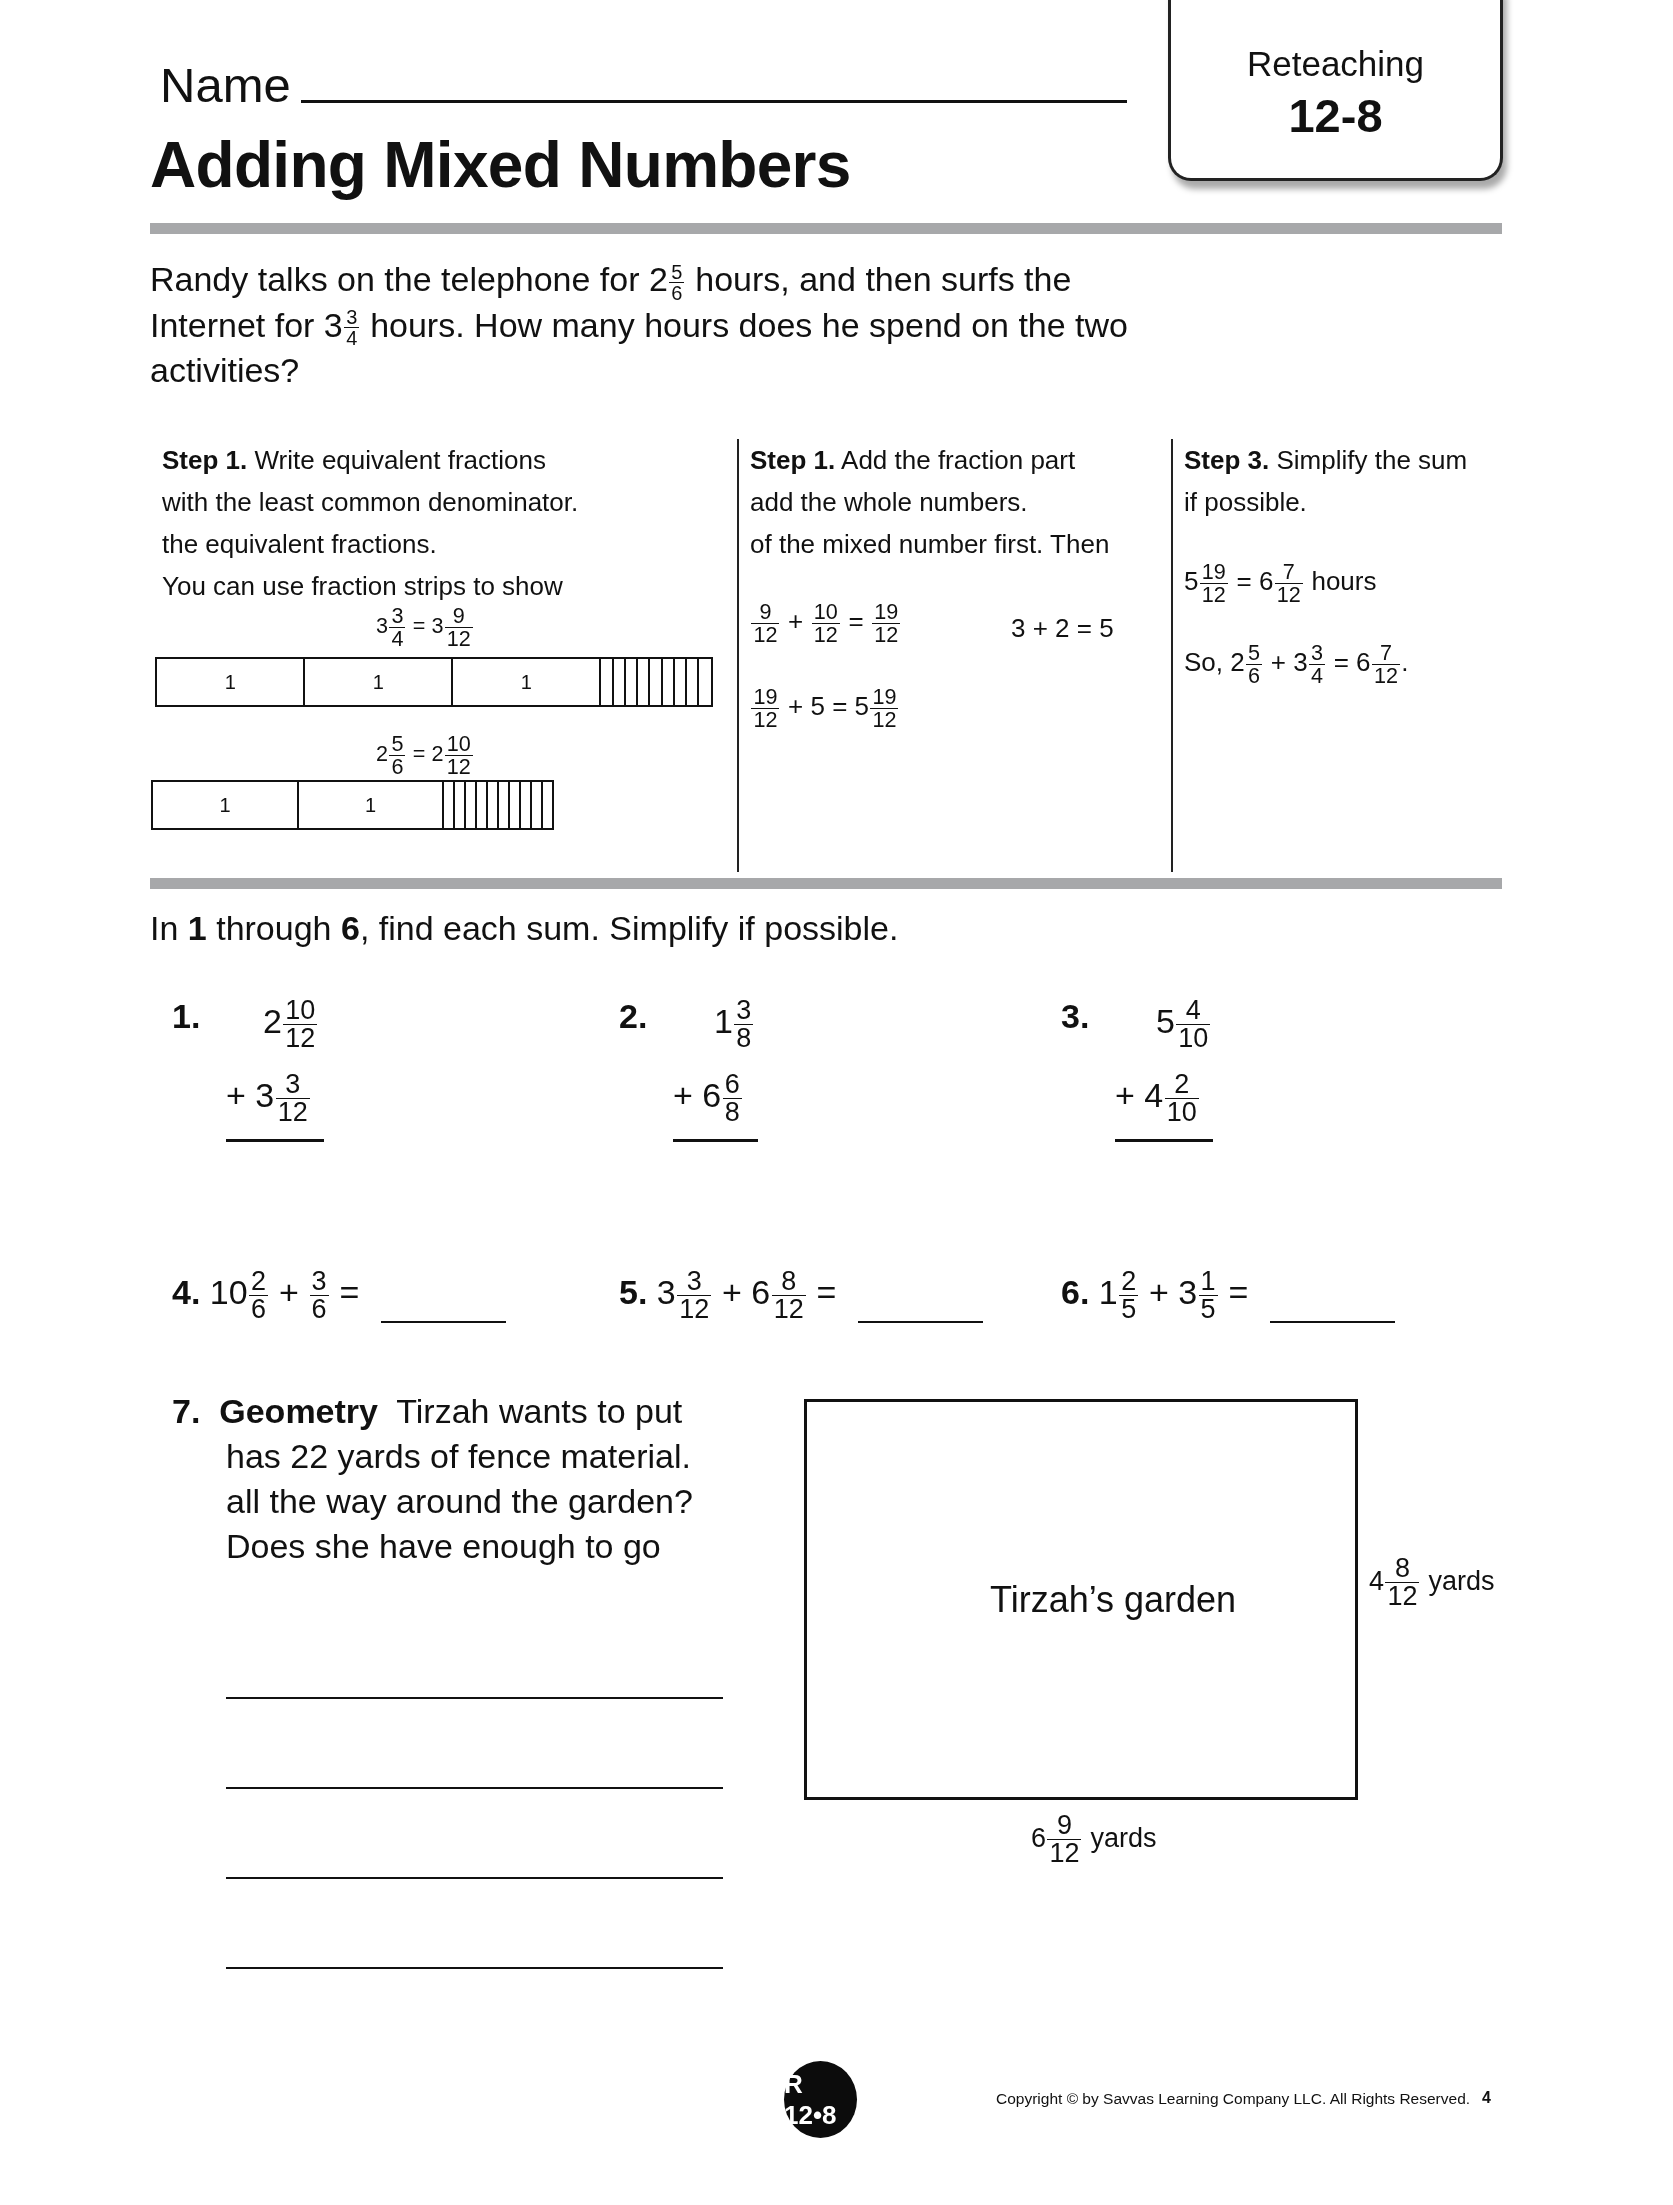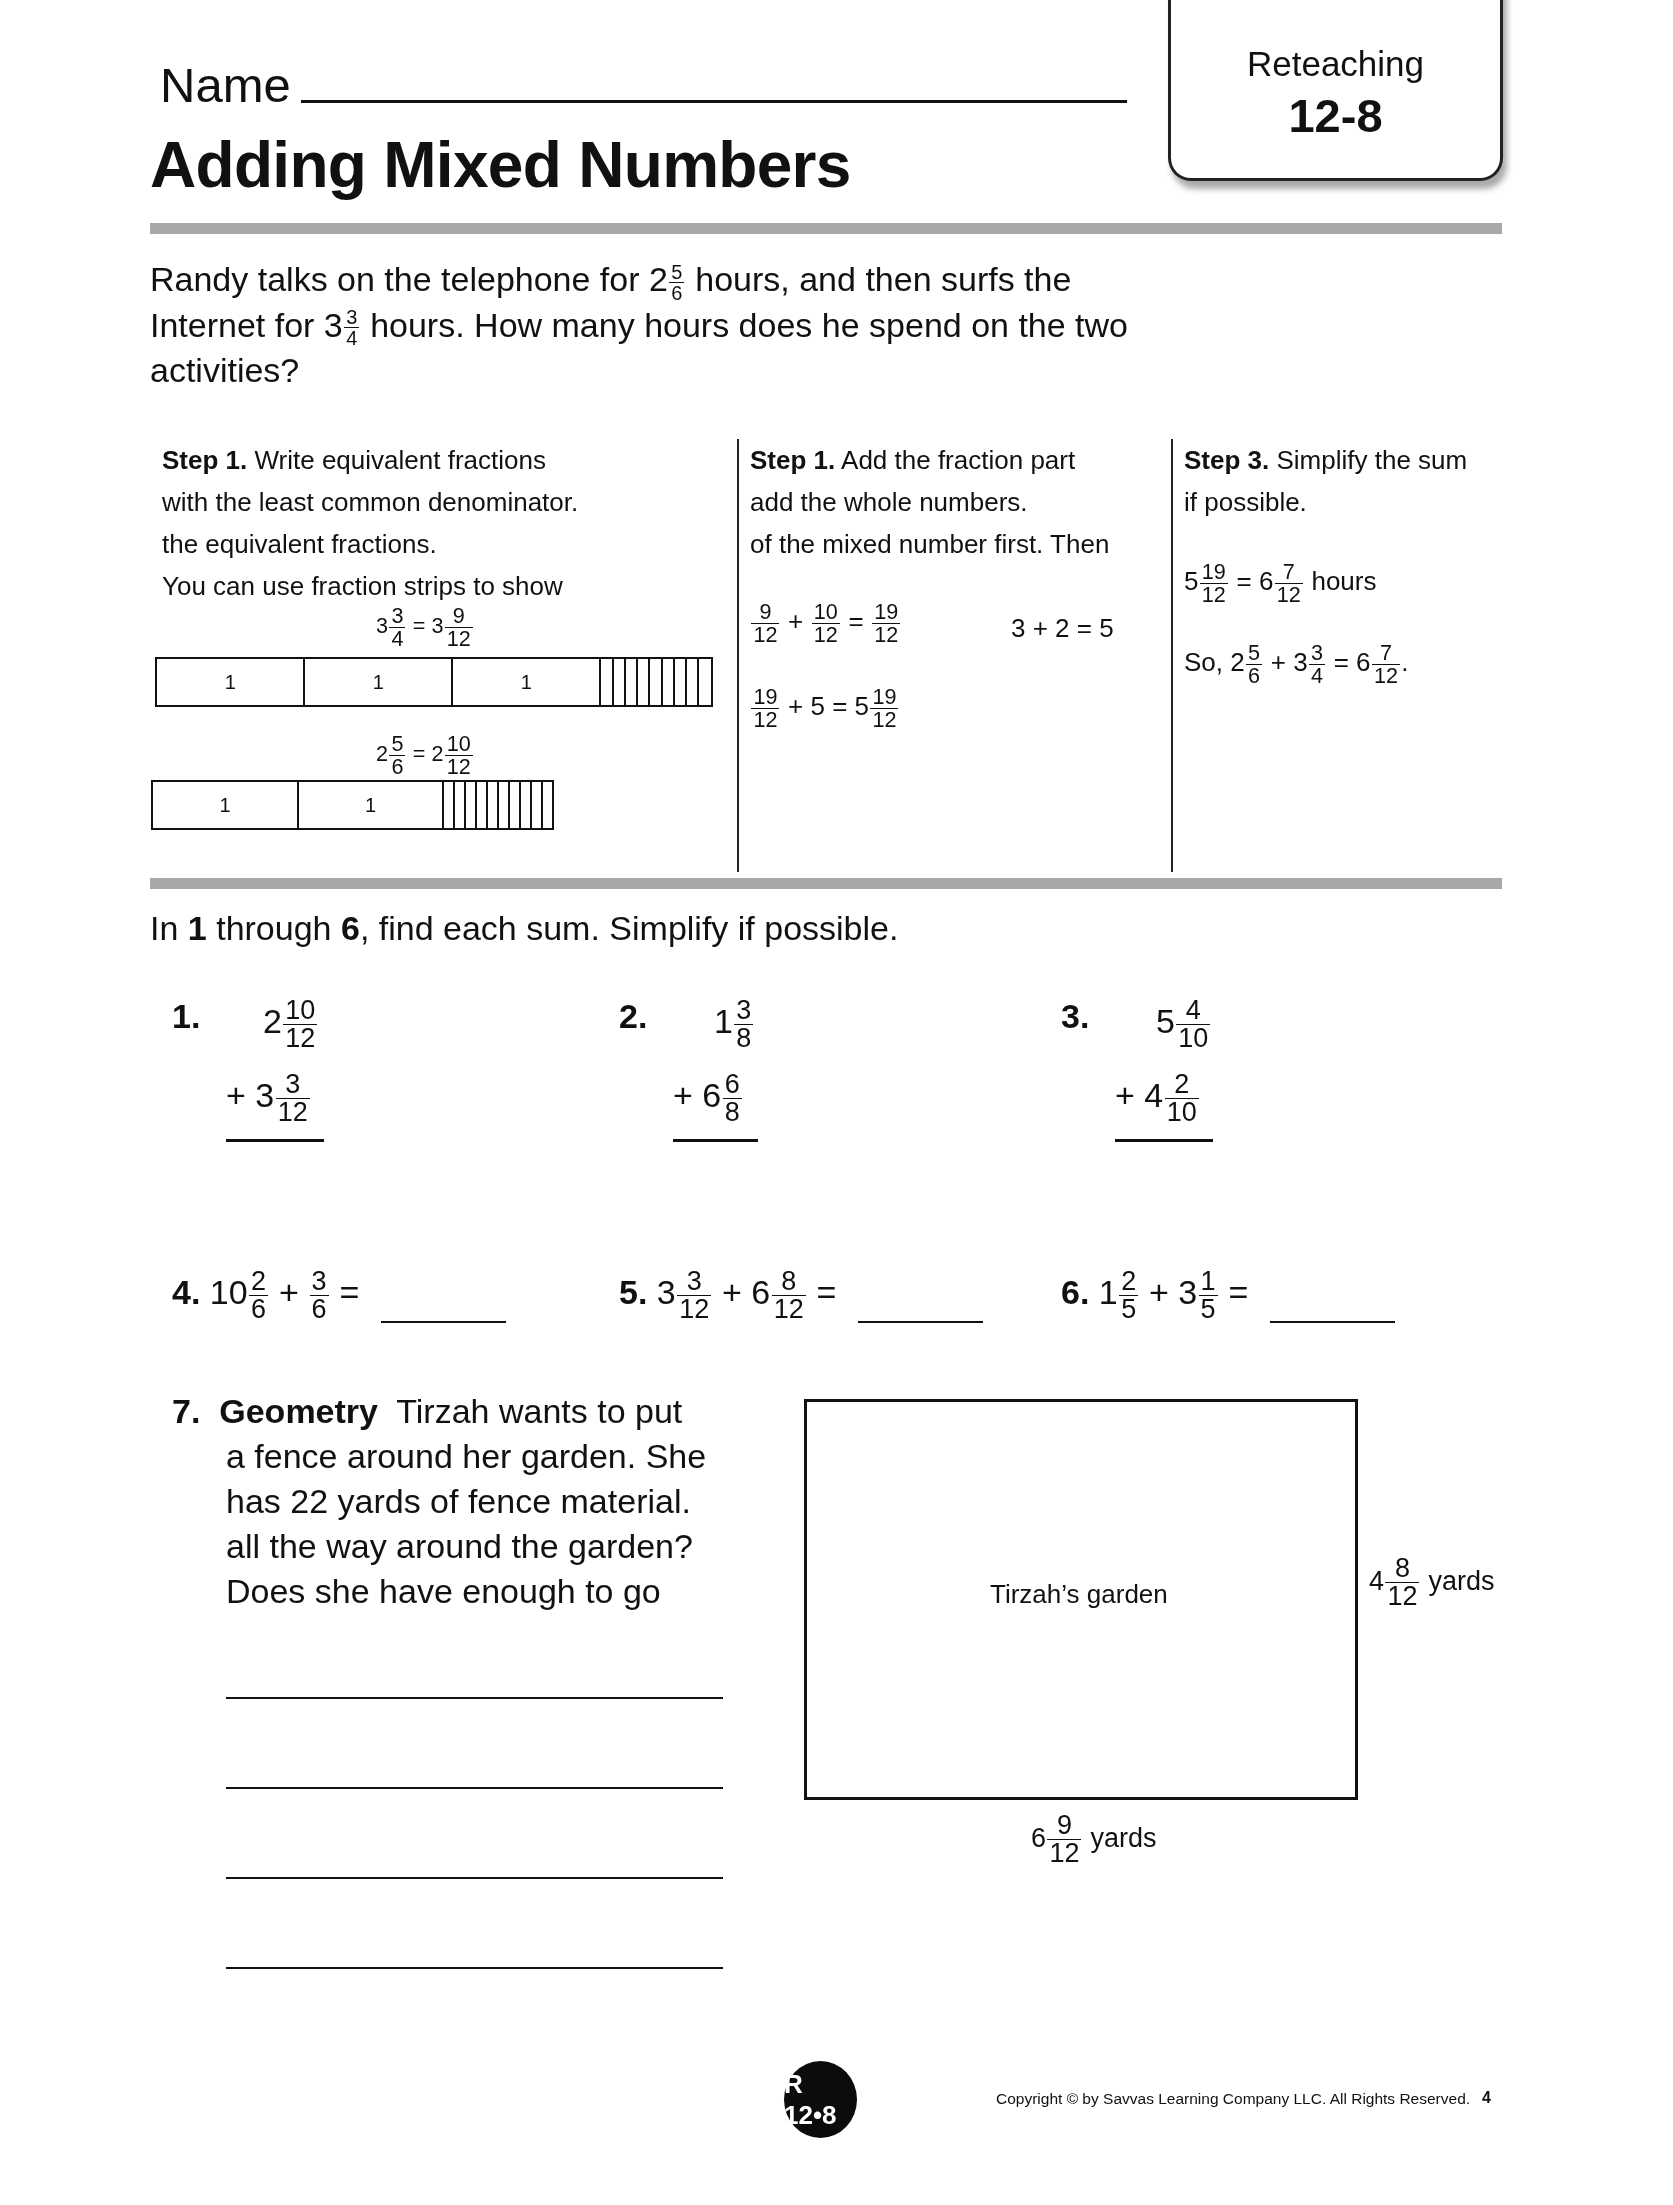--- a/index.html
+++ b/index.html
@@ -31,21 +31,21 @@
   .hatch { display:flex; }
   .hatch span { border-right:2px solid #111; }
   .hatch span:last-child { border-right:none; }
   .directions { left:150px; top:909px; font-size:34px; }
   .q { position:absolute; font-size:34px; }
   .q .num { font-weight:bold; }
   .q .frac { font-size:27px; }
   .blank { display:inline-block; width:125px; border-bottom:2.7px solid #111; margin-left:12px; vertical-align:bottom; }
   .answer-line { left:226px; width:497px; height:2px; background:#111; }
   .garden { left:804px; top:1399px; width:548px; height:395px; border:3.4px solid #111; }
-  .garden-label { font-size:26px; }
+  .garden-label { font-size:36px; }
   .dim { font-size:27px; }
   .dim .frac { font-size:27px; }
   .footer-badge { left:784px; top:2061px; width:73px; height:77px; border-radius:50%; background:#0c0c0c; color:#fff;
                   font-weight:bold; font-size:26px; display:flex; align-items:center; justify-content:center; }
   .copyright { left:996px; top:2090px; font-size:15.5px; }
   .pagenum { left:1482px; top:2089px; font-size:16px; font-weight:bold; }
 </style>
 </head>
 <body>
 
@@ -188,21 +188,20 @@
 </div>
 <div class="q" style="left:1061px; top:1268px; white-space:nowrap;">
   <span class="num">6.</span>
   <span>1</span><span class="frac"><span class="n">2</span><span class="d">5</span></span> +
   <span>3</span><span class="frac"><span class="n">1</span><span class="d">5</span></span> =
   <span class="blank"></span>
 </div>
 
 <div class="q" style="left:172px; top:1389px; line-height:45px;">
   <div><span class="num">7.</span>&nbsp; <b>Geometry</b>&nbsp; <span>Tirzah wants to put</span></div>
-  <div style="padding-left:54px">a fence around her garden. She</div>
   <div style="padding-left:54px">has 22 yards of fence material.</div>
   <div style="padding-left:54px">all the way around the garden?</div>
   <div style="padding-left:54px">Does she have enough to go</div>
 </div>
 <div class="abs answer-line" style="top:1697px"></div>
 <div class="abs answer-line" style="top:1787px"></div>
 <div class="abs answer-line" style="top:1877px"></div>
 <div class="abs answer-line" style="top:1967px"></div>
 
 <div class="abs garden">

